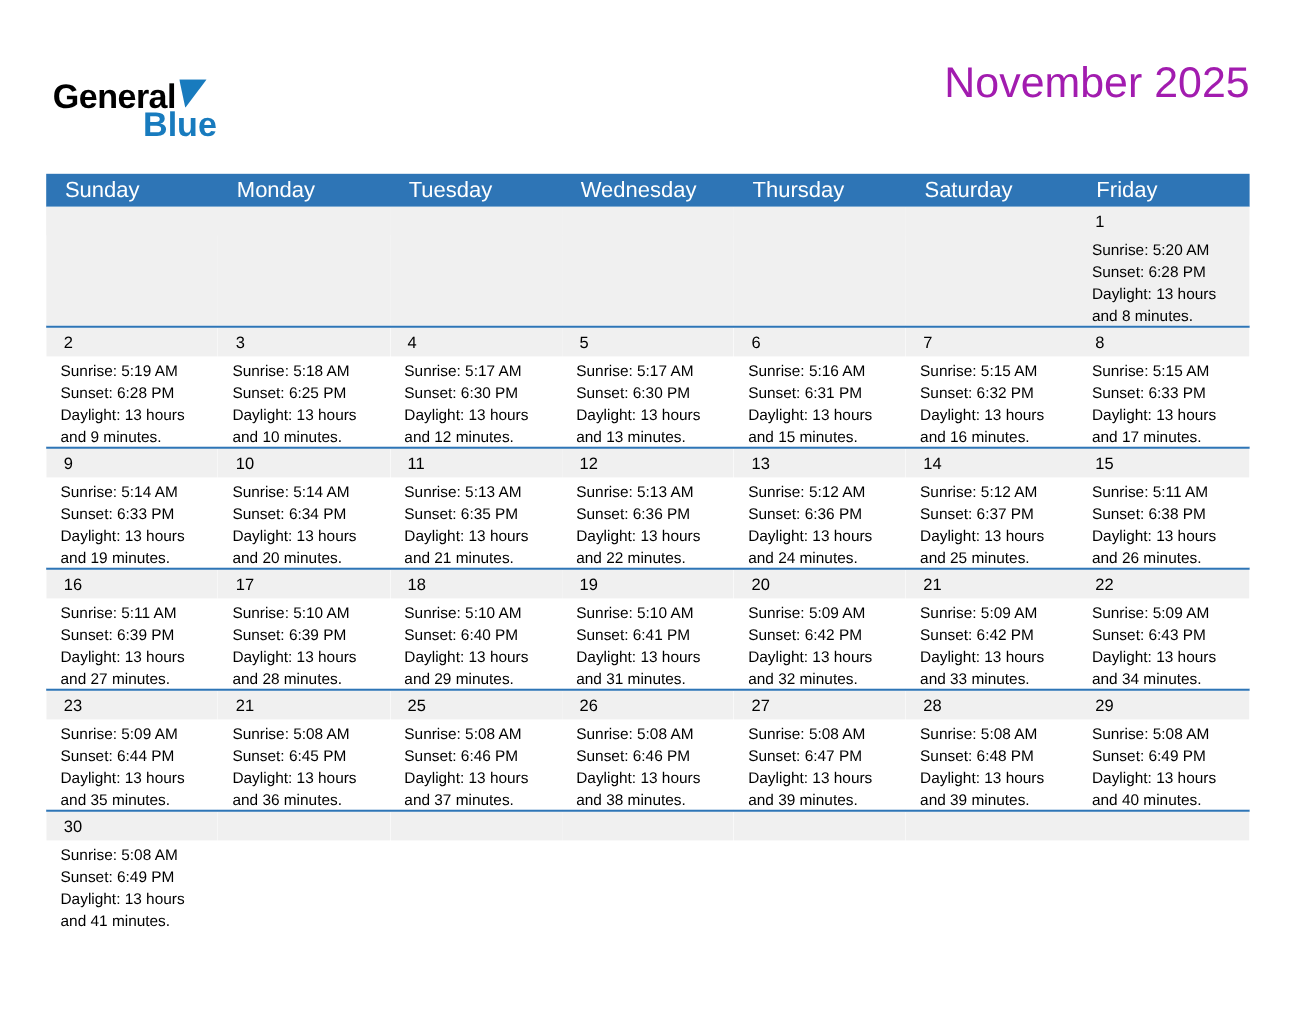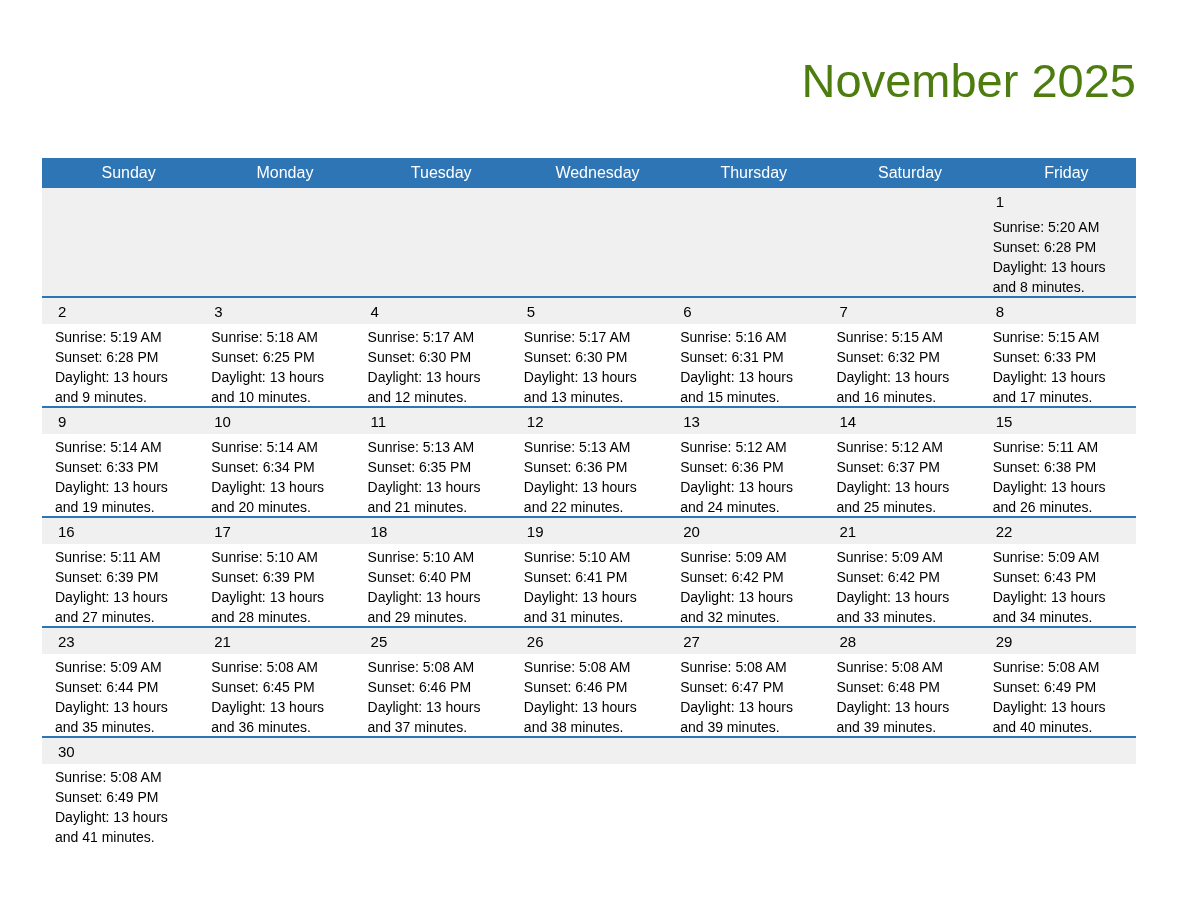--- a/index.html
+++ b/index.html
@@ -21,44 +21,51 @@
 
   
   .top{position:relative;height:158px;}
   .logo{position:absolute;left:48px;top:72px;line-height:1;}
   .logo-top{display:flex;align-items:flex-start;}
   .logo-general{font-size:31px;font-weight:700;letter-spacing:-0.5px;color:#000;}
   .logo-flag{width:25px;height:26px;margin-left:3px;background:var(--logo-blue);
     clip-path:polygon(0 0,100% 0,22% 100%);}
   .logo-blue{font-size:31px;font-weight:700;color:var(--logo-blue);margin-left:82px;margin-top:-5px;}
   .title-block{position:absolute;right:52px;top:55px;text-align:right;}
-  .month-title{font-size:47px;font-weight:400;color:#4d7c0f;line-height:1.1;}
+  .month-title{font-size:39px;font-weight:400;color:#a21caf;line-height:1.1;}
   .location-subtitle{font-size:23px;font-weight:400;color:#0d0d0d;margin-top:12px;}
 
   
   .calendar{position:absolute;left:42px;top:158px;width:1094px;}
   .weekday-row{display:grid;grid-template-columns:repeat(7,1fr);background:var(--blue);height:30px;}
-  .weekday{color:#fff;font-size:16px;line-height:30px;padding-left:17px;white-space:nowrap;overflow:hidden;text-align:center;}
+  .weekday{color:#fff;font-size:20px;line-height:30px;padding-left:17px;white-space:nowrap;overflow:hidden;}
 
   .week-row{display:grid;grid-template-columns:repeat(7,1fr);height:110px;border-top:2px solid var(--blue);overflow:hidden;background:#fff;}
   .week-row.first-week{border-top:none;height:108px;}
   .week-row.first-week .day-cell{background:var(--gray);}
 
   .day-cell{overflow:hidden;background:#fff;}
   .day-band{height:26px;background:var(--gray);display:flex;align-items:center;padding-left:16px;}
   .day-number{font-size:15px;color:#000;}
   .day-body{padding:3px 6px 0 13px;}
   .day-line{font-size:14px;line-height:20px;color:#000;white-space:nowrap;}
 </style>
 </head>
 <body>
 
 <div class="page">
 
   <header class="top">
+    <div class="logo">
+      <div class="logo-top">
+        <span class="logo-general">General</span>
+        <span class="logo-flag"></span>
+      </div>
+      <div class="logo-blue">Blue</div>
+    </div>
     <div class="title-block">
       <div class="month-title">November 2025</div>
     </div>
   </header>
 
   <div class="calendar">
     <div class="weekday-row">
       <div class="weekday">Sunday</div>
       <div class="weekday">Monday</div>
       <div class="weekday">Tuesday</div>

